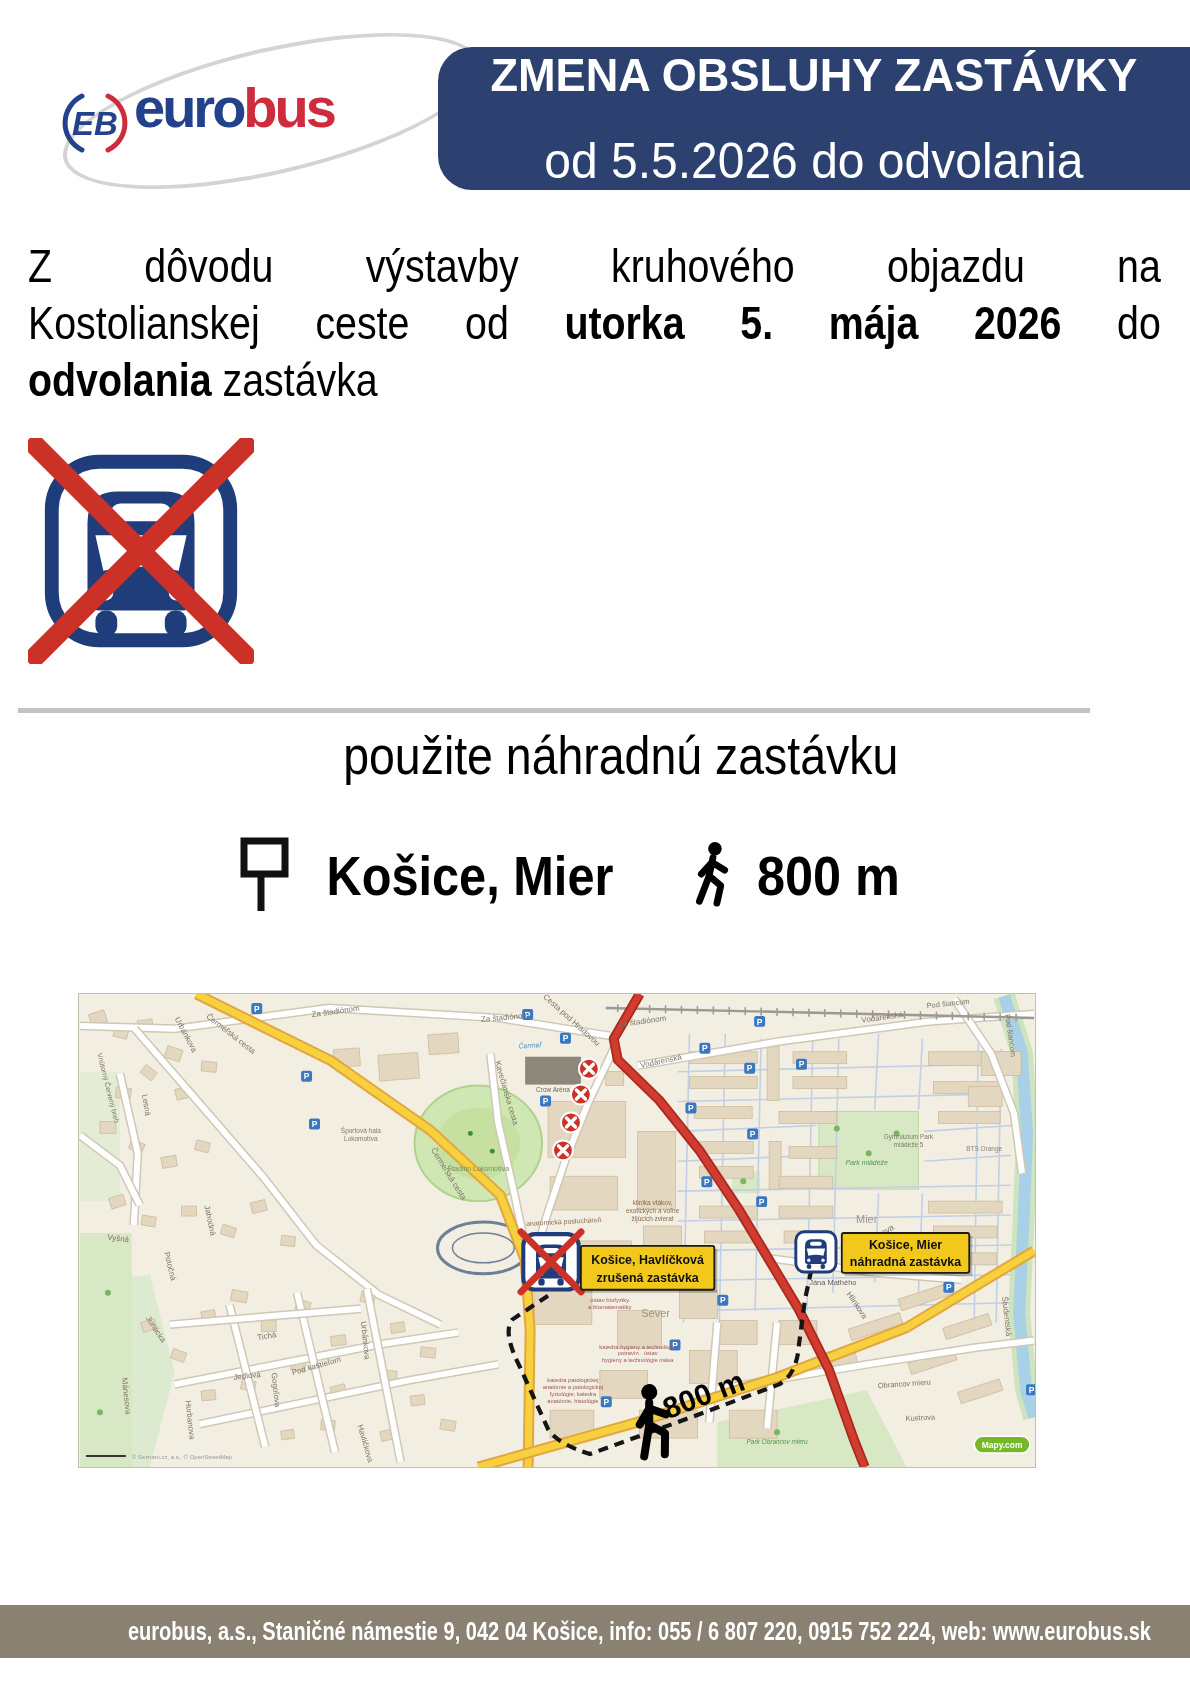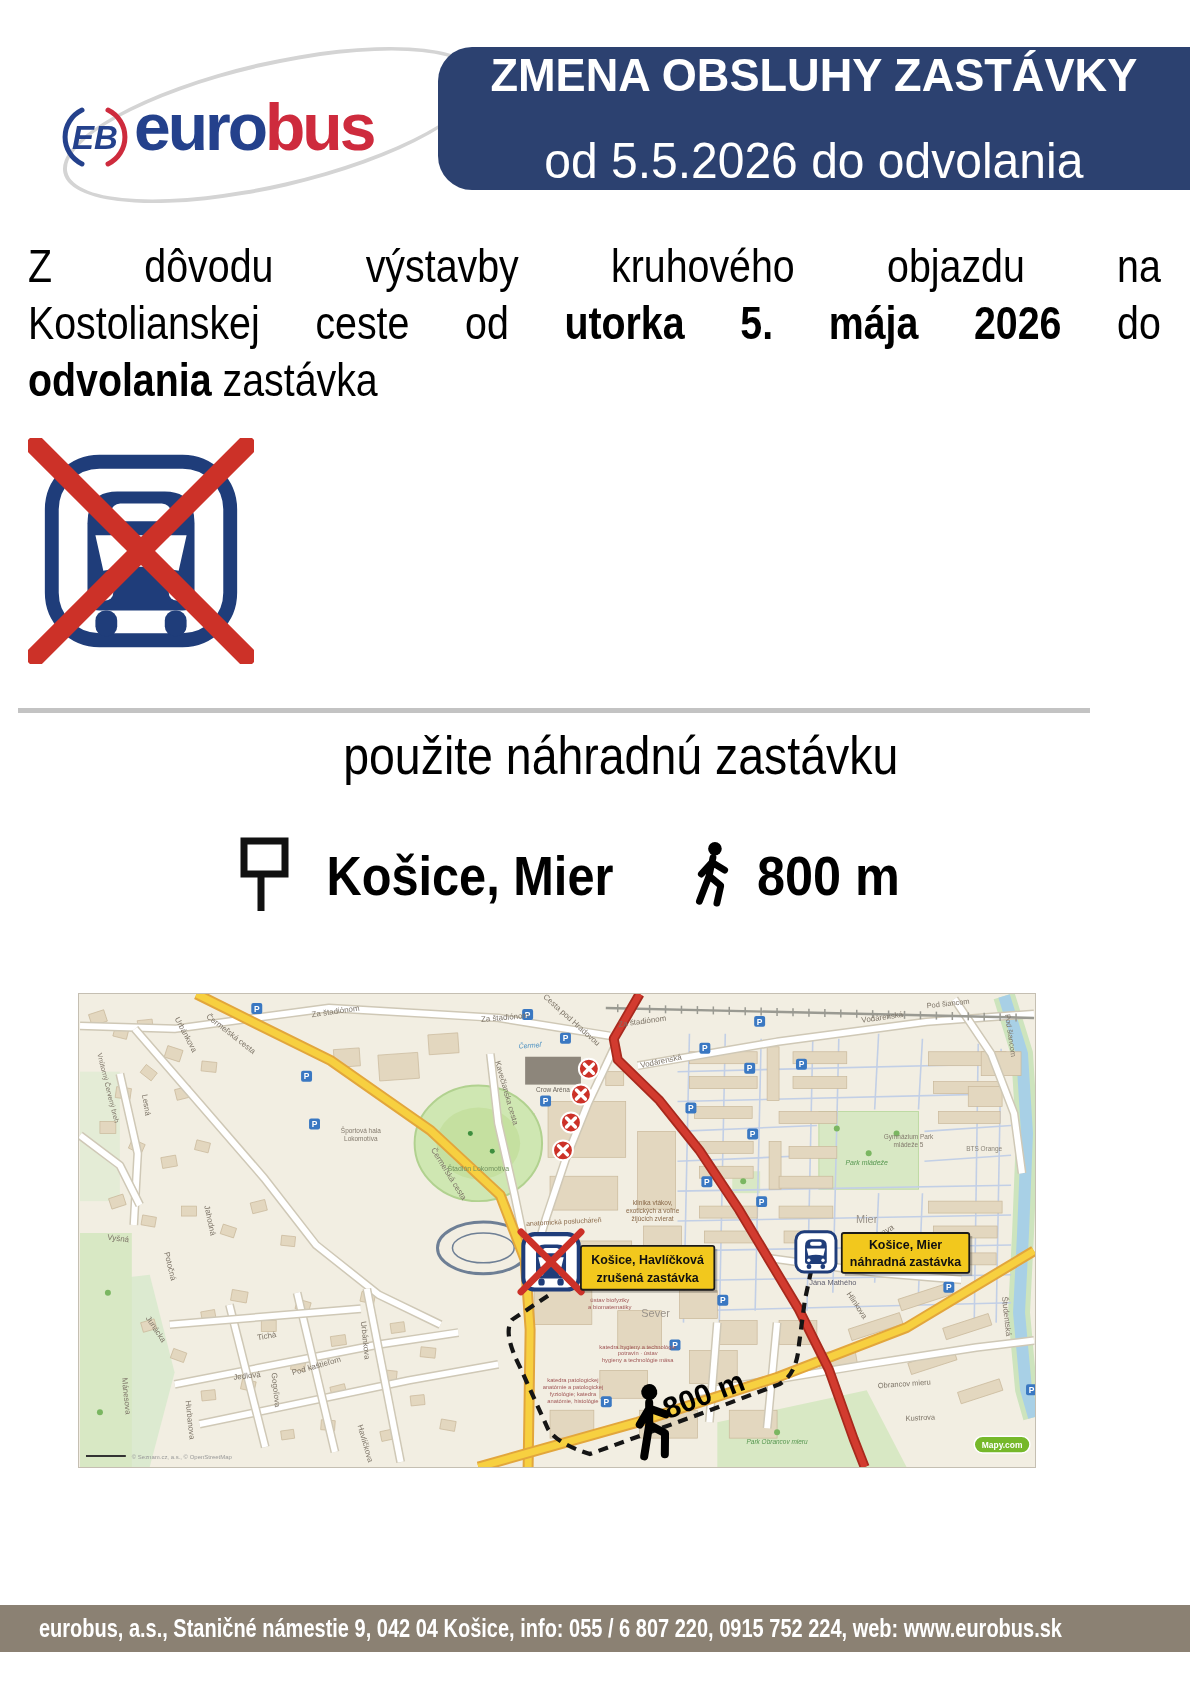--- a/index.html
+++ b/index.html
@@ -1,22 +1,22 @@
 <!DOCTYPE html>
 <html style="--banner-bg: #2c4170; --footer-bg: #8b8173; --navy: #1f3d7a; --logo-blue: #24418c; --logo-red: #ce2b3d; --alert-red: #cc3128; --label-yellow: #f2c81d; --divider-gray: #c3c3c3;"><head>
 <meta charset="utf-8">
 <style>
   html,body{margin:0;padding:0;}
   body{width:1190px;height:1683px;background:#fff;font-family:"Liberation Sans",sans-serif;position:relative;overflow:hidden;color:#000;}
   .page{position:absolute;left:0;top:0;width:1190px;height:1683px;}
   
-  .logo{position:absolute;left:30px;top:46px;width:470px;height:160px;}
+  .logo{position:absolute;left:30px;top:32px;width:470px;height:160px;}
   .swoosh{position:absolute;left:28px;top:16px;width:420px;height:118px;border:4px solid #d4d4d4;border-radius:50%;transform:rotate(-13deg);}
   .emblem{position:absolute;left:30px;top:56px;}
-  .word{position:absolute;left:104px;top:48px;font-size:66px;font-weight:bold;letter-spacing:-3px;line-height:1;}
+  .word{position:absolute;left:104px;top:48px;font-size:56px;font-weight:bold;letter-spacing:-3px;line-height:1;}
   .word .euro{color:var(--logo-blue,#24418c);}
   .word .bus{color:var(--logo-red,#ce2b3d);}
   
   .banner{position:absolute;left:438px;top:47px;width:752px;height:143px;background:var(--banner-bg,#2c4170);border-radius:34px 0 0 34px;color:#fff;display:flex;flex-direction:column;justify-content:space-between;align-items:center;gap:7px;}
   .banner .l1{font-weight:bold;font-size:47px;white-space:nowrap;transform:scaleX(.96);}
   .banner .l2{font-size:50px;white-space:nowrap;transform:scaleX(.96);}
   
   .intro{position:absolute;left:28px;top:238px;width:1325px;transform:scaleX(.855);transform-origin:0 0;font-size:46px;line-height:57px;}
   .jline{text-align:justify;text-align-last:justify;}
   .intro b{font-weight:bold;}
@@ -29,21 +29,21 @@
   .instruction{position:absolute;left:0;top:724px;width:1146px;text-align:center;font-size:54px;margin-left:48px;}
   .instruction span{display:inline-block;transform:scaleX(.86);white-space:nowrap;}
   .stop-row{position:absolute;left:0;top:836px;width:1146px;display:flex;justify-content:center;align-items:center;gap:16px;}
   .stop-row .name{font-size:56px;font-weight:bold;white-space:nowrap;transform:scaleX(.87);}
   .stop-row .dist{font-size:56px;font-weight:bold;white-space:nowrap;transform:scaleX(.9);}
   .stop-row .spacer{width:26px;}
   
   .map-wrap{position:absolute;left:78px;top:993px;width:958px;height:475px;background:#f2eee2;border:1px solid #c5bfb2;box-sizing:border-box;}
   .map-wrap svg{display:block;width:100%;height:100%;}
   
-  footer{position:absolute;left:0;top:1605px;width:1190px;height:47px;background:var(--footer-bg,#8b8173);display:flex;align-items:center;justify-content:flex-end;}
+  footer{position:absolute;left:0;top:1605px;width:1190px;height:53px;background:var(--footer-bg,#8b8173);display:flex;align-items:center;justify-content:flex-start;}
   footer span{color:#fff;font-weight:bold;font-size:25px;white-space:nowrap;transform:scaleX(.8);}
 </style>
 </head>
 <body>
 
 <div class="page">
 
   <div class="logo">
     <div class="swoosh"></div>
     <svg class="emblem" width="70" height="70" viewBox="0 0 70 70">

